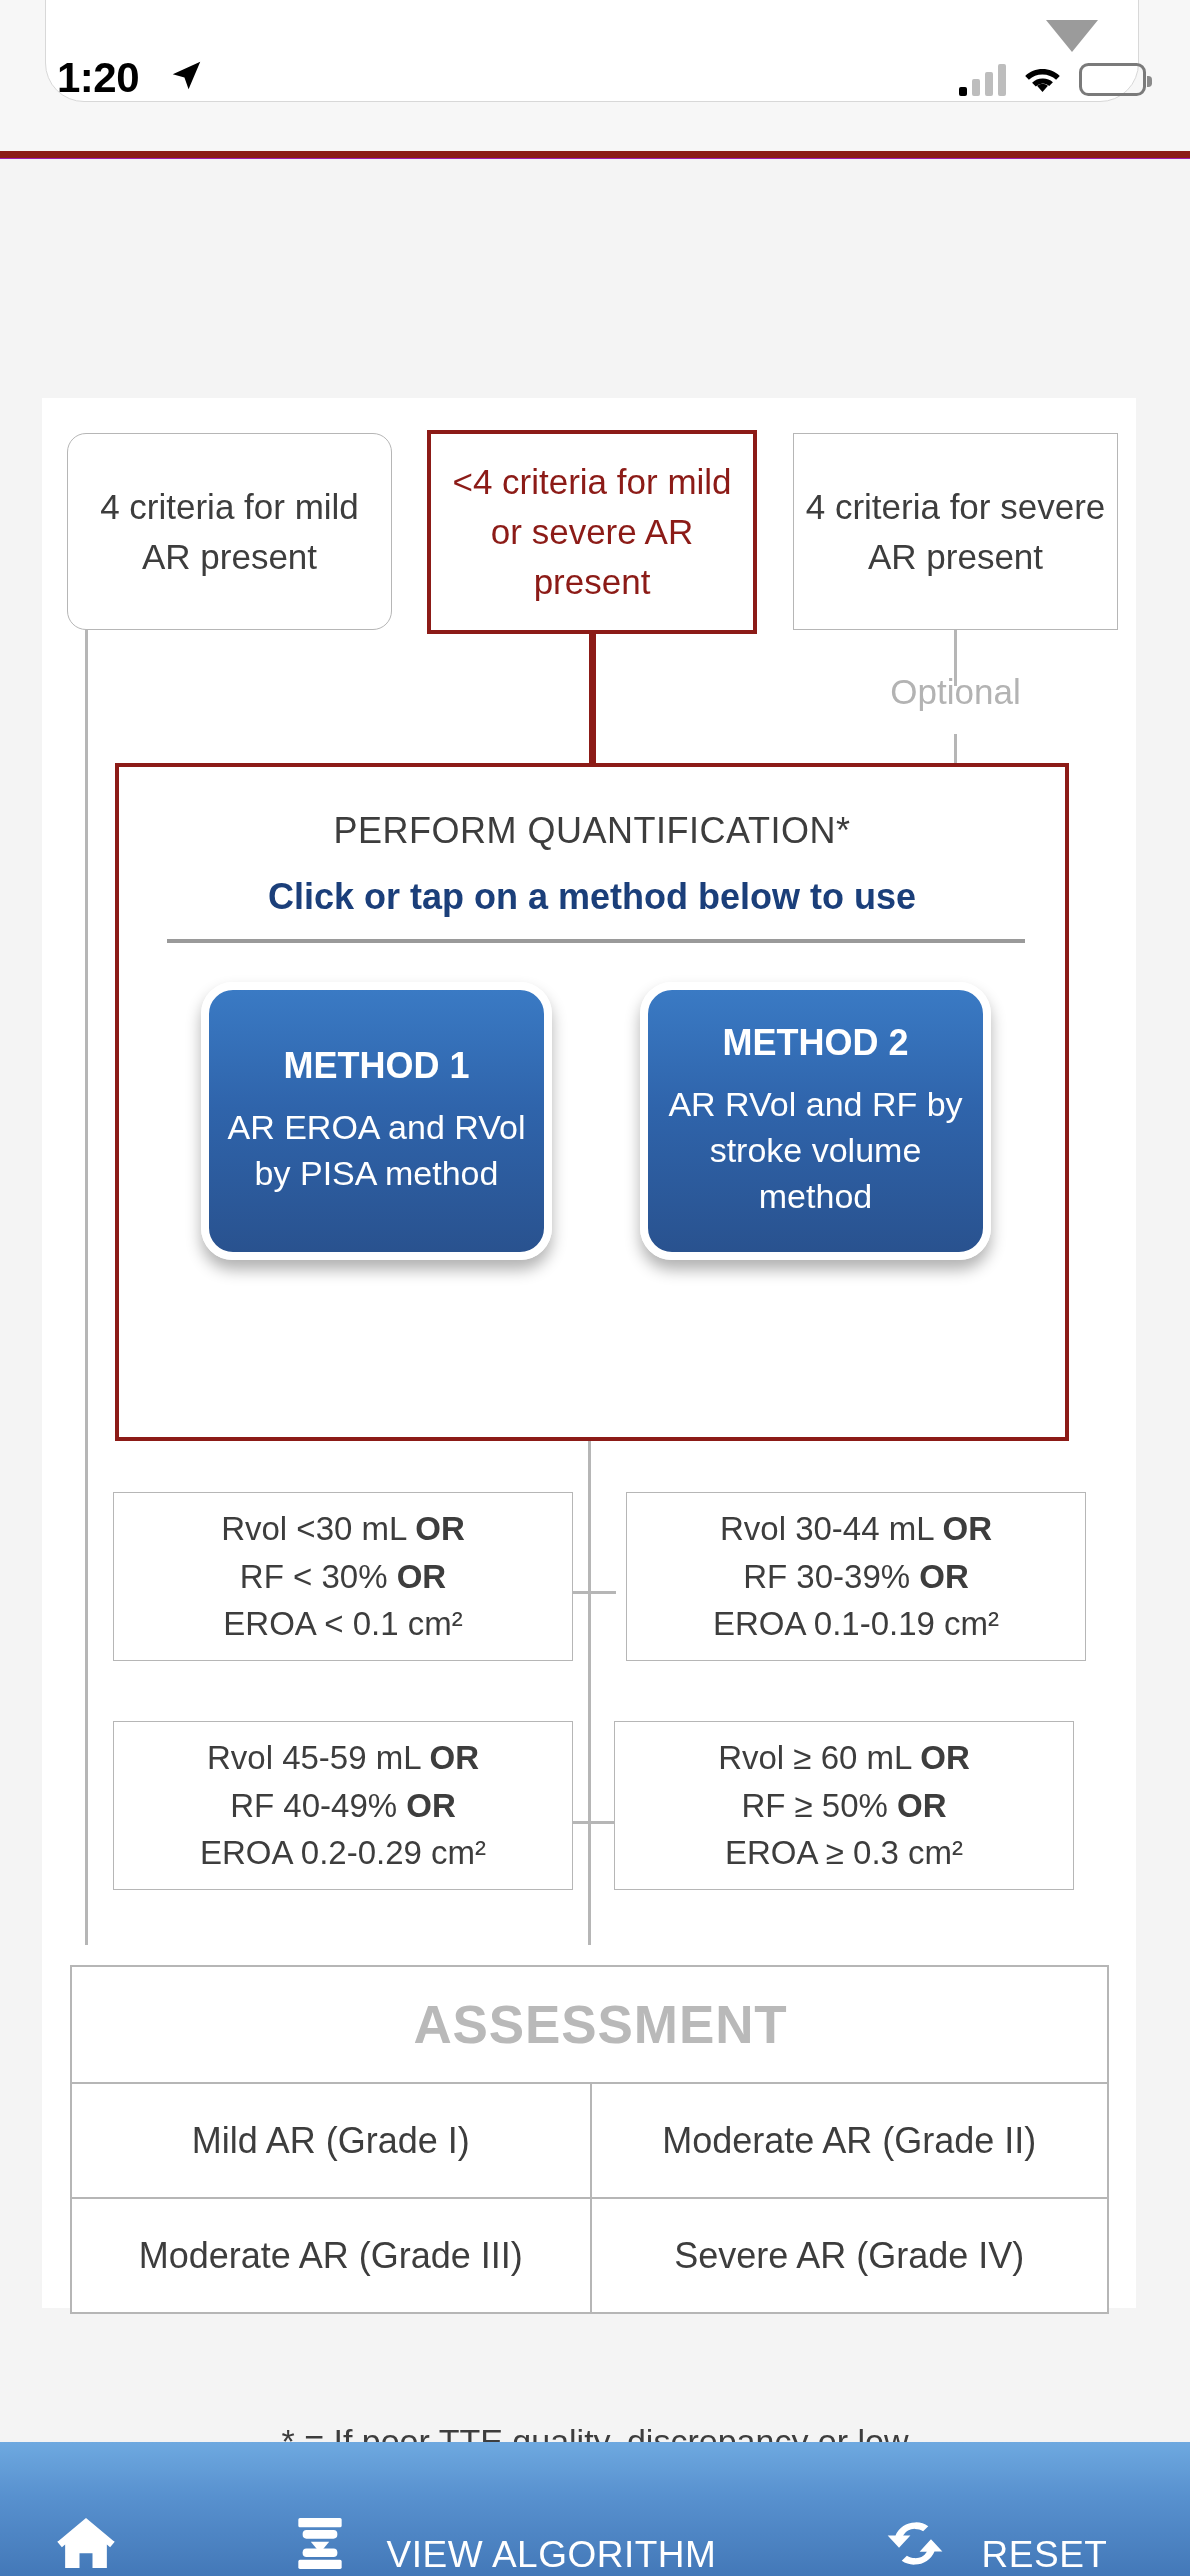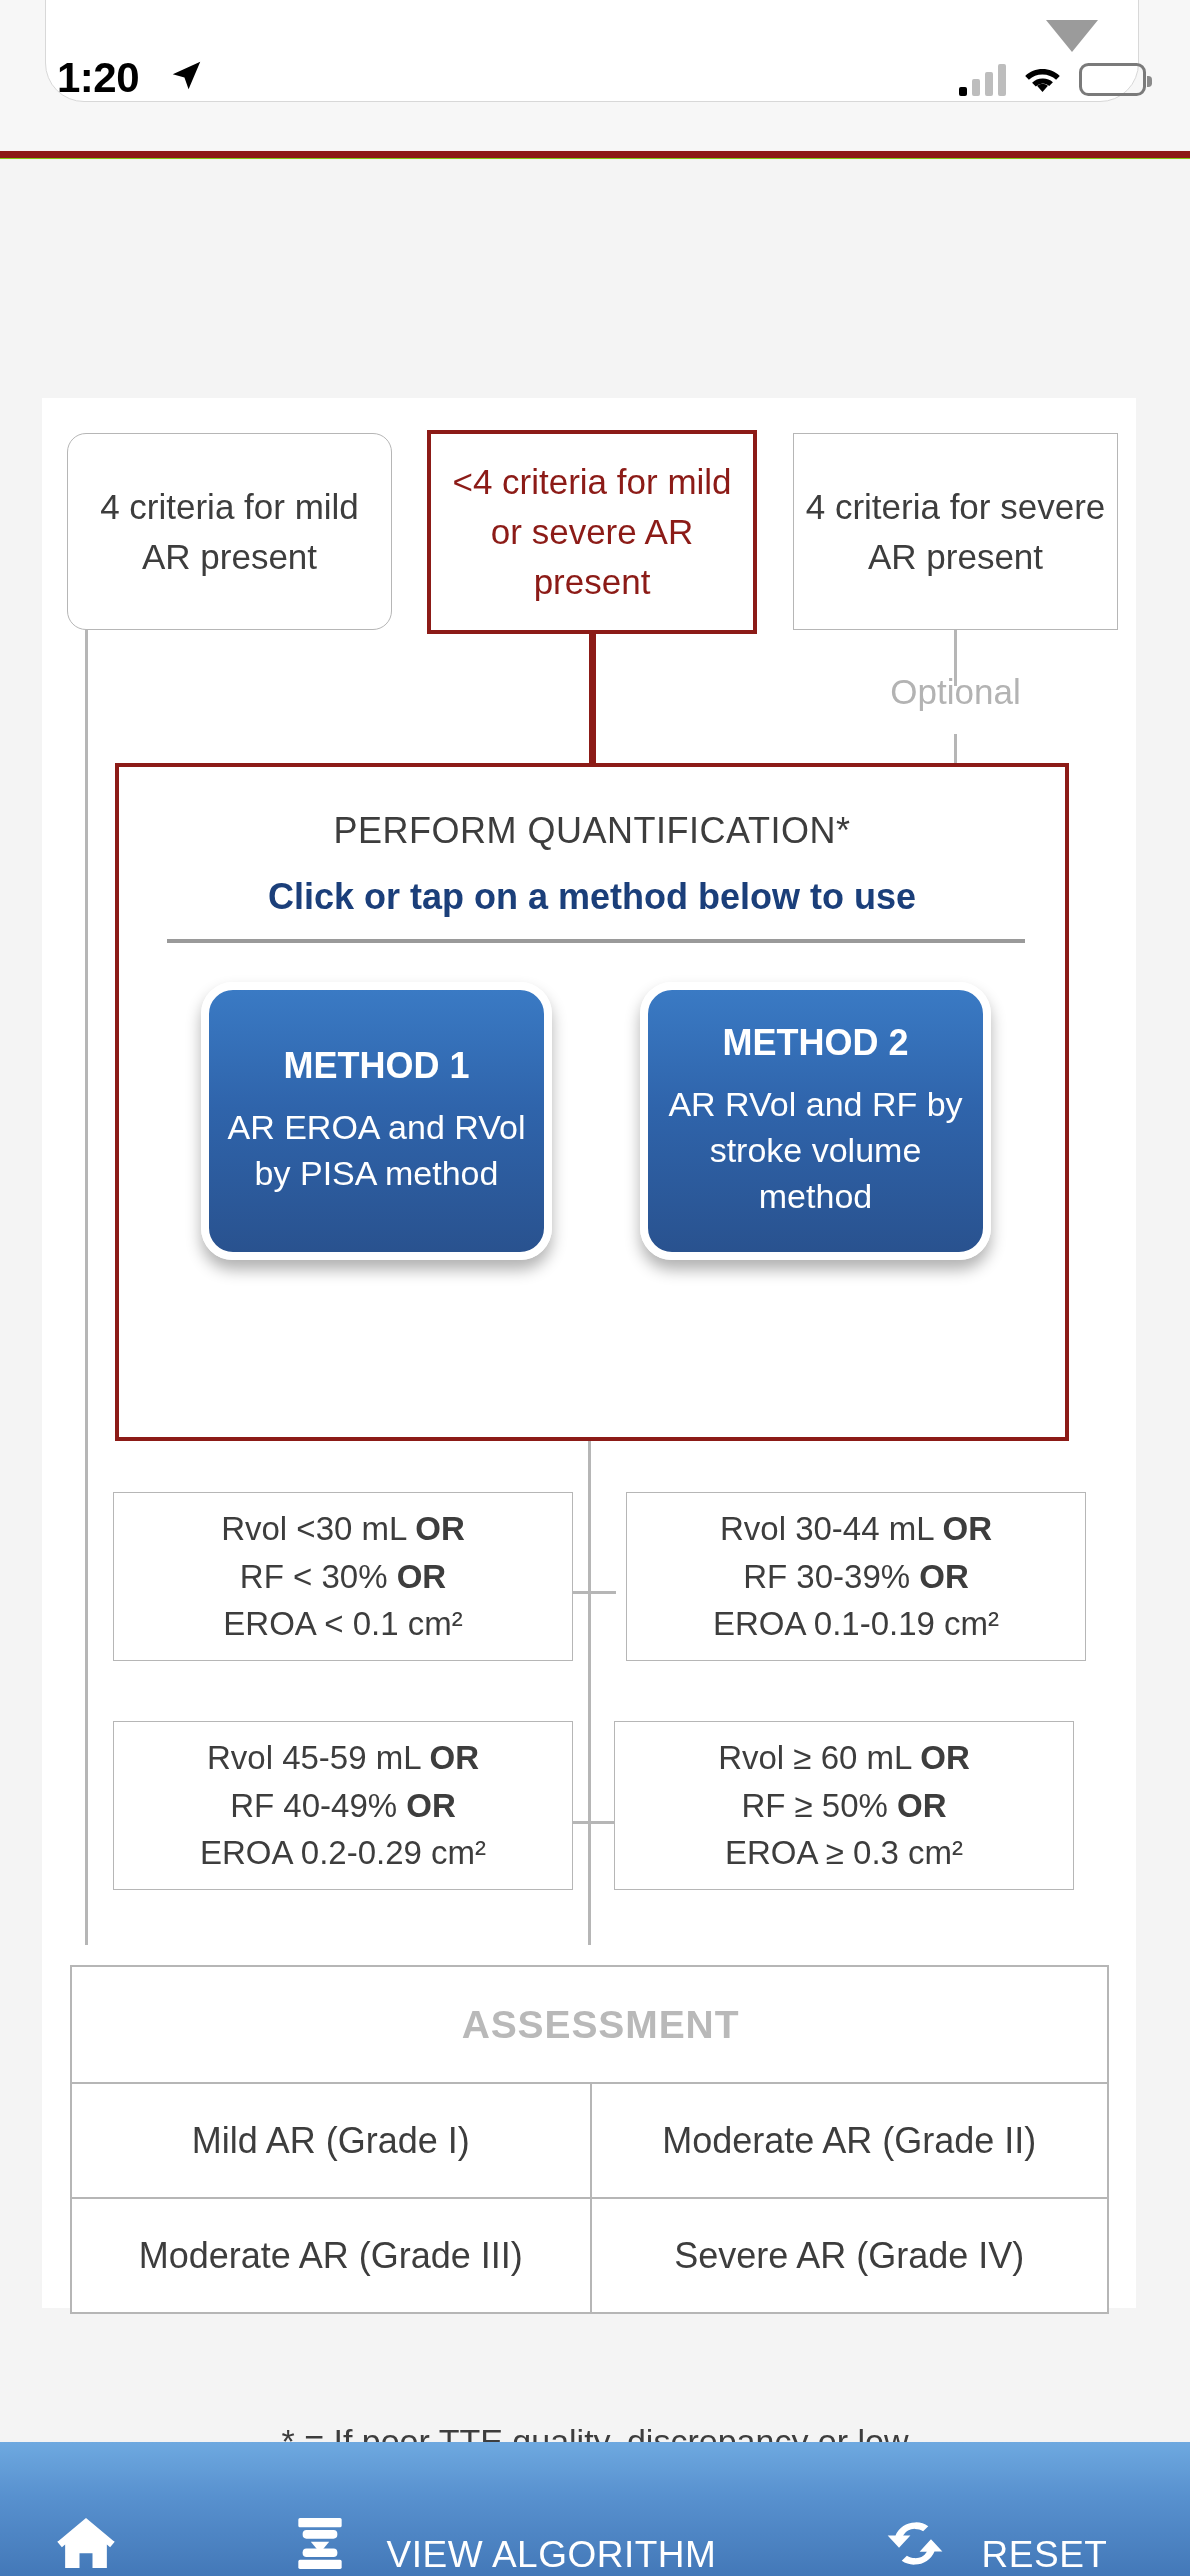--- a/index.html
+++ b/index.html
@@ -9,21 +9,21 @@
     height: 2576px;
     overflow: hidden;
     font-family: "Liberation Sans", sans-serif;
     background: #f2f2f2;
   }
 
   #screen {
     position: relative;
     width: 1191px;
     height: 2576px;
-    background: #84cc16;
+    background: #a21caf;
     overflow: hidden;
   }
 
   
   .statusbar {
     position: absolute;
     top: 0; left: 0;
     width: 1191px;
     height: 153px;
     background: #f7f7f7;
@@ -253,21 +253,21 @@
     left: 70px; top: 1806px;
     width: 1039px;
     border: 2.8px solid #b6b6b6;
     background: #fff;
   }
   .assess-head {
     height: 117px;
     display: flex;
     align-items: center;
     justify-content: center;
-    font-size: 39px;
+    font-size: 53px;
     font-weight: 700;
     letter-spacing: 0.9px;
     color: #b9b9b9;
     border-bottom: 2.8px solid #b6b6b6;
     font-stretch: condensed;
     padding-left: 22px;
   }
   .assess-row { display: flex; }
   .assess-row + .assess-row { border-top: 2.8px solid #b6b6b6; }
   .assess-cell {

